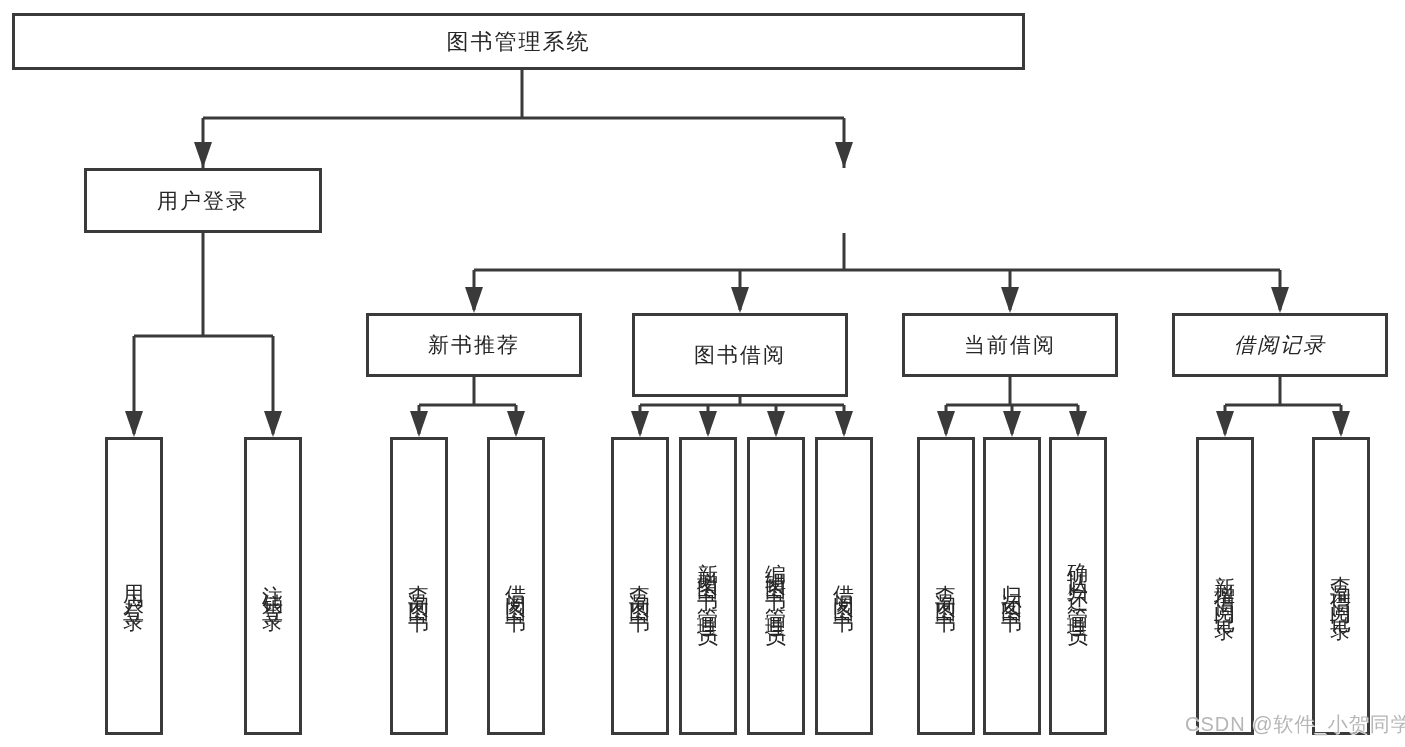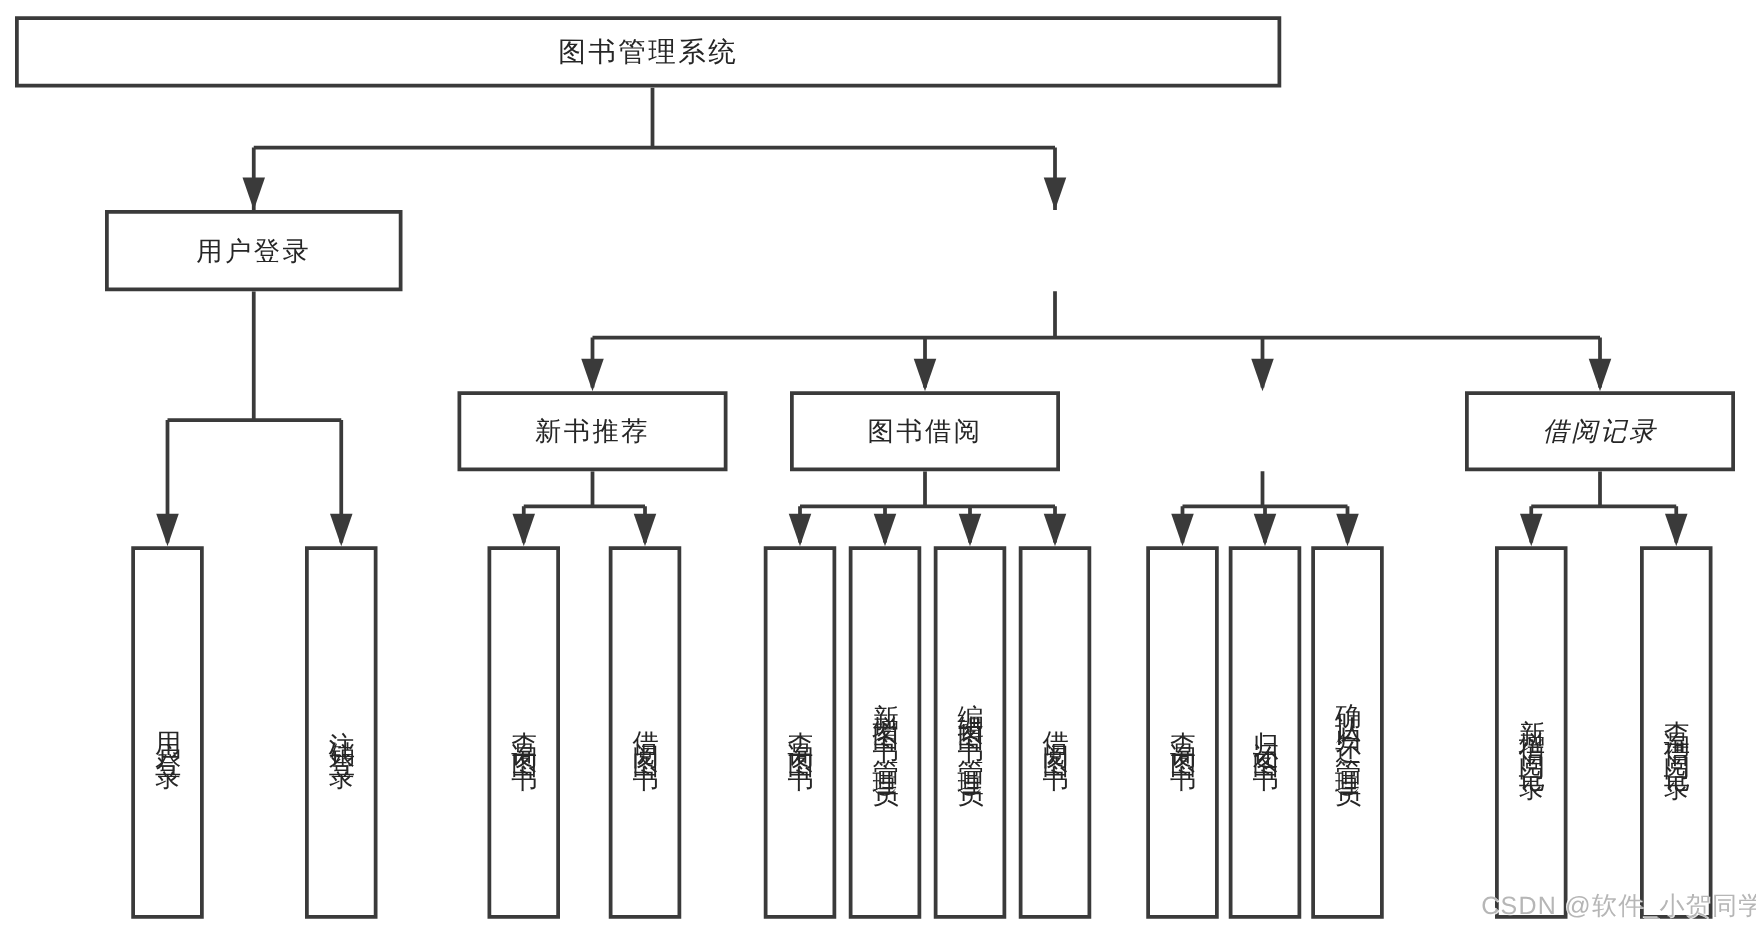--- a/index.html
+++ b/index.html
@@ -27,21 +27,21 @@
     writing-mode:vertical-rl;
     text-orientation:mixed;
     font-size:21px;
     letter-spacing:9px;
     line-height:1;
   }
   #root-node{left:12px;top:13px;width:1013px;height:57px;font-size:22px;}
   #node-user-login{left:84px;top:168px;width:238px;height:65px;}
   #node-book-mgmt{left:725px;top:168px;width:238px;height:65px;}
   #node-new-books{left:366px;top:313px;width:216px;height:64px;}
-  #node-borrowing{left:632px;top:313px;width:216px;height:64px;}
+  #node-borrowing{left:632px;top:313px;width:216px;height:84px;}
   #node-current{left:902px;top:313px;width:216px;height:64px;}
   #node-records{left:1172px;top:313px;width:216px;height:64px;font-style:italic;}
   .leaf{top:437px;width:58px;height:298px;}
   #leaf-login{left:105px;}
   #leaf-logout{left:244px;}
   #leaf-nb-query{left:390px;}
   #leaf-nb-borrow{left:487px;}
   #leaf-bw-query{left:611px;}
   #leaf-bw-add{left:679px;}
   #leaf-bw-edit{left:747px;}
@@ -102,20 +102,21 @@
       <polygon points="1332,411 1350,411 1341,437"></polygon>
     </g>
   </svg>
 
   <div class="box h" id="root-node">图书管理系统</div>
 
   <div class="box h" id="node-user-login">用户登录</div>
 
   <div class="box h" id="node-new-books">新书推荐</div>
   <div class="box h" id="node-borrowing">图书借阅</div>
+  <div class="box h" id="node-current">当前借阅</div>
   <div class="box h" id="node-records">借阅记录</div>
 
   <div class="box v leaf" id="leaf-login">用户登录</div>
   <div class="box v leaf" id="leaf-logout">注销登录</div>
 
   <div class="box v leaf" id="leaf-nb-query">查询图书</div>
   <div class="box v leaf" id="leaf-nb-borrow">借阅图书</div>
 
   <div class="box v leaf" id="leaf-bw-query">查询图书</div>
   <div class="box v leaf" id="leaf-bw-add">新增图书（管理员）</div>

